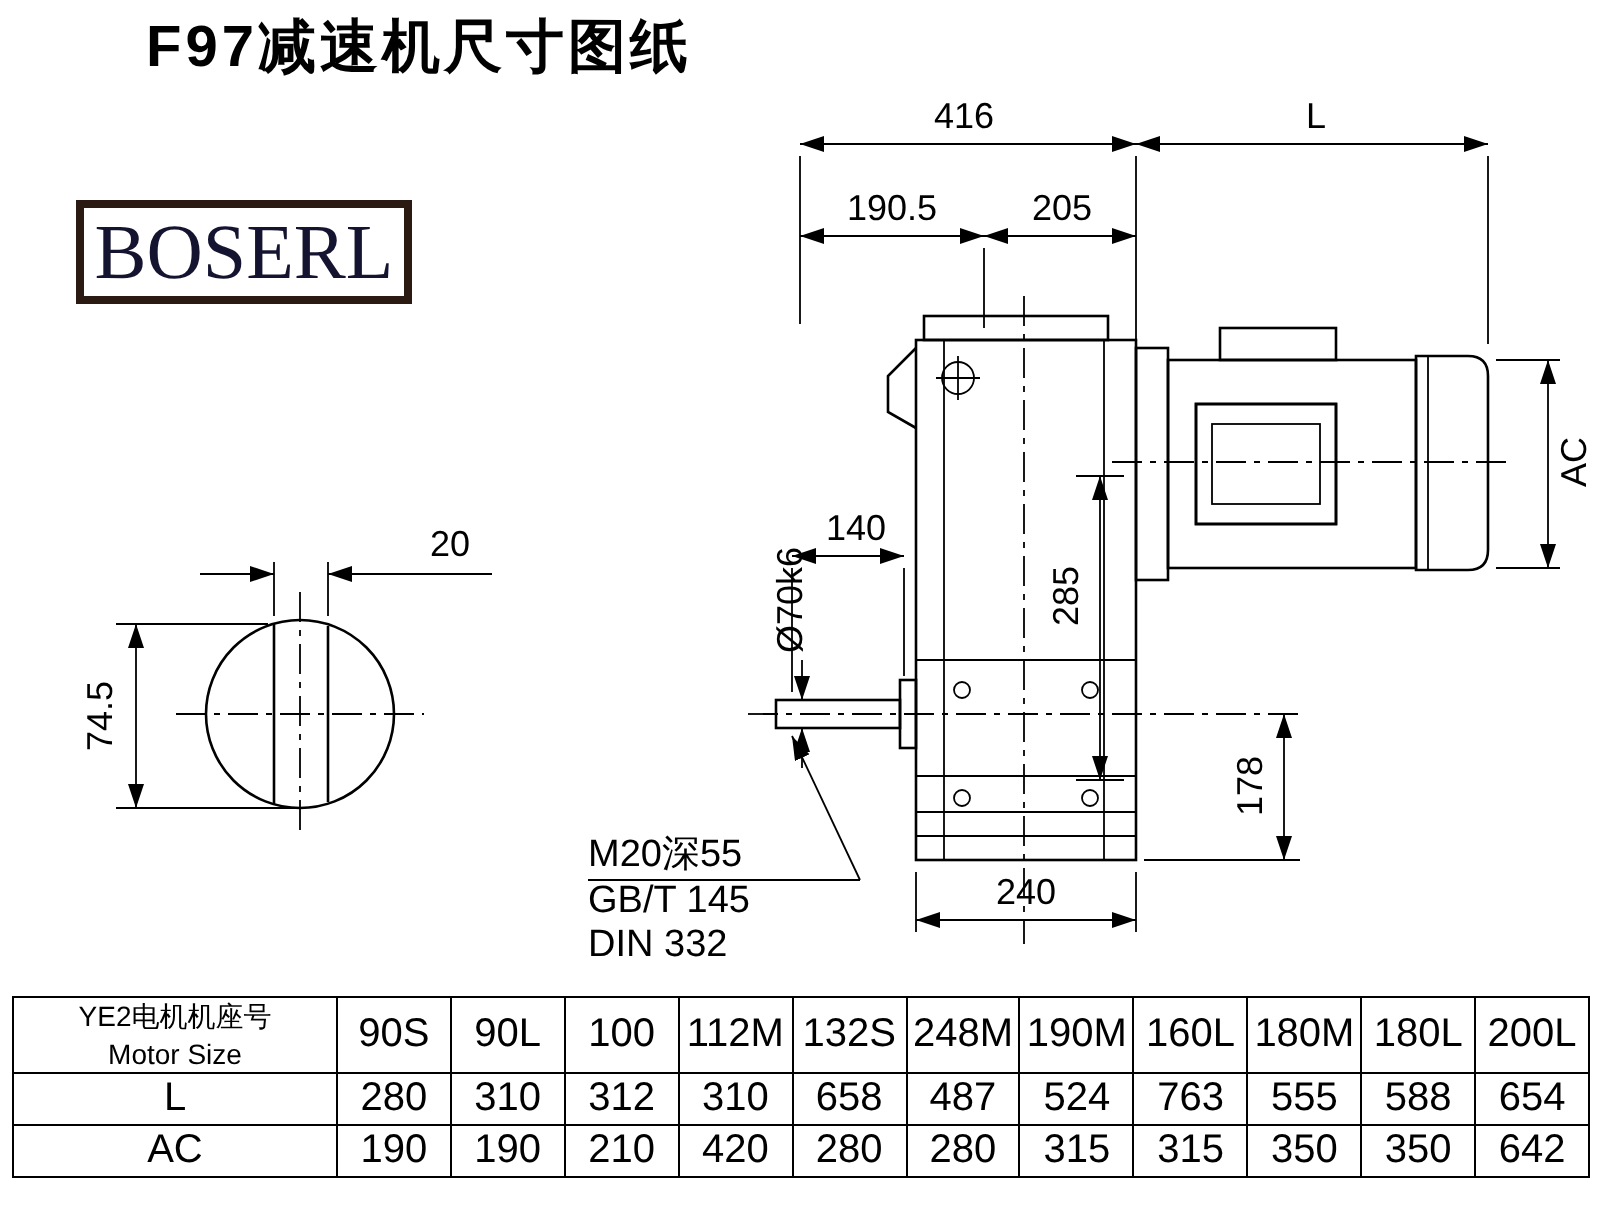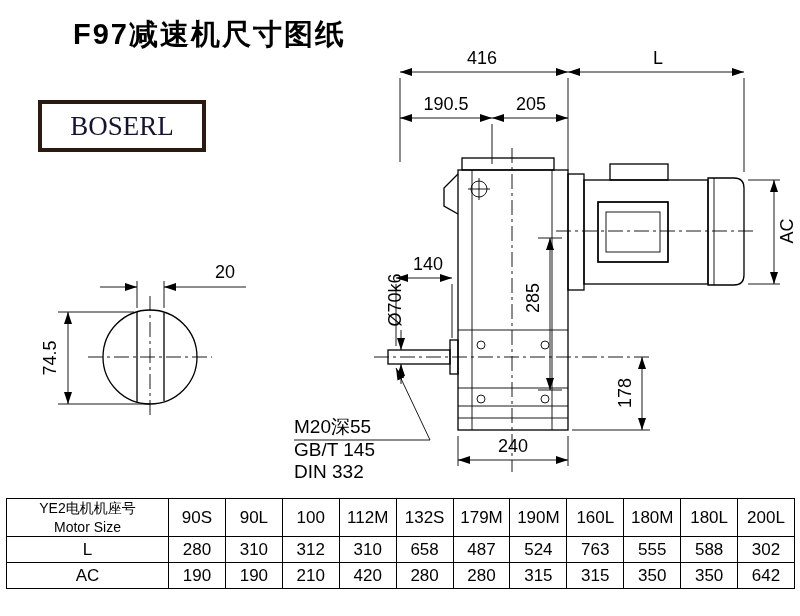--- a/index.html
+++ b/index.html
@@ -1,35 +1,35 @@
 <!DOCTYPE html>
 <html><head>
 <meta charset="utf-8">
 <style>
   *{box-sizing:border-box;margin:0;padding:0;}
   body{width:800px;height:616px;position:relative;background:#fff;color:#000;
        font-family:"Liberation Sans",sans-serif;overflow:hidden;}
-  .page-title{position:absolute;left:73px;top:15px;font-size:29px;font-weight:bold;
+  .page-title{position:absolute;left:73px;top:4px;font-size:29px;font-weight:bold;
               letter-spacing:2px;white-space:nowrap;}
   .logo-box{position:absolute;left:38px;top:100px;width:168px;height:52px;
             border:4px solid #2a1a12;background:#fff;display:flex;
             align-items:center;justify-content:center;}
-  .logo-text{font-family:"Liberation Serif",serif;font-size:27px;line-height:1;color:#141430;}
+  .logo-text{font-family:"Liberation Serif",serif;font-size:39px;line-height:1;color:#141430;}
   #drawing{position:absolute;left:0;top:0;}
   .ln{stroke:#000;stroke-width:1.3;fill:none;}
   .thin{stroke:#000;stroke-width:0.9;fill:none;}
   .cl{stroke:#000;stroke-width:0.9;fill:none;stroke-dasharray:15 4 3 4;}
   .dim{stroke:#000;stroke-width:0.9;fill:none;marker-start:url(#arrS);marker-end:url(#arrE);}
   .dimE{stroke:#000;stroke-width:0.9;fill:none;marker-end:url(#arrE);}
   text{font-family:"Liberation Sans",sans-serif;fill:#000;}
   .dtxt{font-size:18px;text-anchor:middle;}
   .ntxt{font-size:19px;text-anchor:start;}
   .spec{position:absolute;left:6px;top:498px;width:789px;border-collapse:collapse;table-layout:fixed;}
   .spec th,.spec td{border:1px solid #000;text-align:center;vertical-align:middle;
-                    font-weight:normal;font-size:17px;overflow:hidden;}
+                    font-weight:normal;font-size:20px;overflow:hidden;}
   .spec thead th{height:38px;}
   .spec tbody td{height:26px;}
   .spec .rowhead{width:162px;font-size:14px;line-height:1.3;margin-top:16px;}
 </style>
 </head>
 <body>
 
 <div class="page-title">F97减速机尺寸图纸</div>
 
 <div class="logo-box">
@@ -185,42 +185,42 @@
     <tr id="spec-head-row">
       <th class="rowhead">
         <div>YE2电机机座号</div>
         <div>Motor Size</div>
       </th>
     <th>90S</th>
         <th>90L</th>
         <th>100</th>
         <th>112M</th>
         <th>132S</th>
-        <th>179M</th>
+        <th>248M</th>
         <th>190M</th>
         <th>160L</th>
         <th>180M</th>
         <th>180L</th>
         <th>200L</th>
       </tr>
   </thead>
   <tbody id="spec-body">
       <tr>
         <td>L</td>
         <td>280</td>
         <td>310</td>
         <td>312</td>
         <td>310</td>
         <td>658</td>
         <td>487</td>
         <td>524</td>
         <td>763</td>
         <td>555</td>
         <td>588</td>
-        <td>302</td>
+        <td>654</td>
       </tr>
       <tr>
         <td>AC</td>
         <td>190</td>
         <td>190</td>
         <td>210</td>
         <td>420</td>
         <td>280</td>
         <td>280</td>
         <td>315</td>

